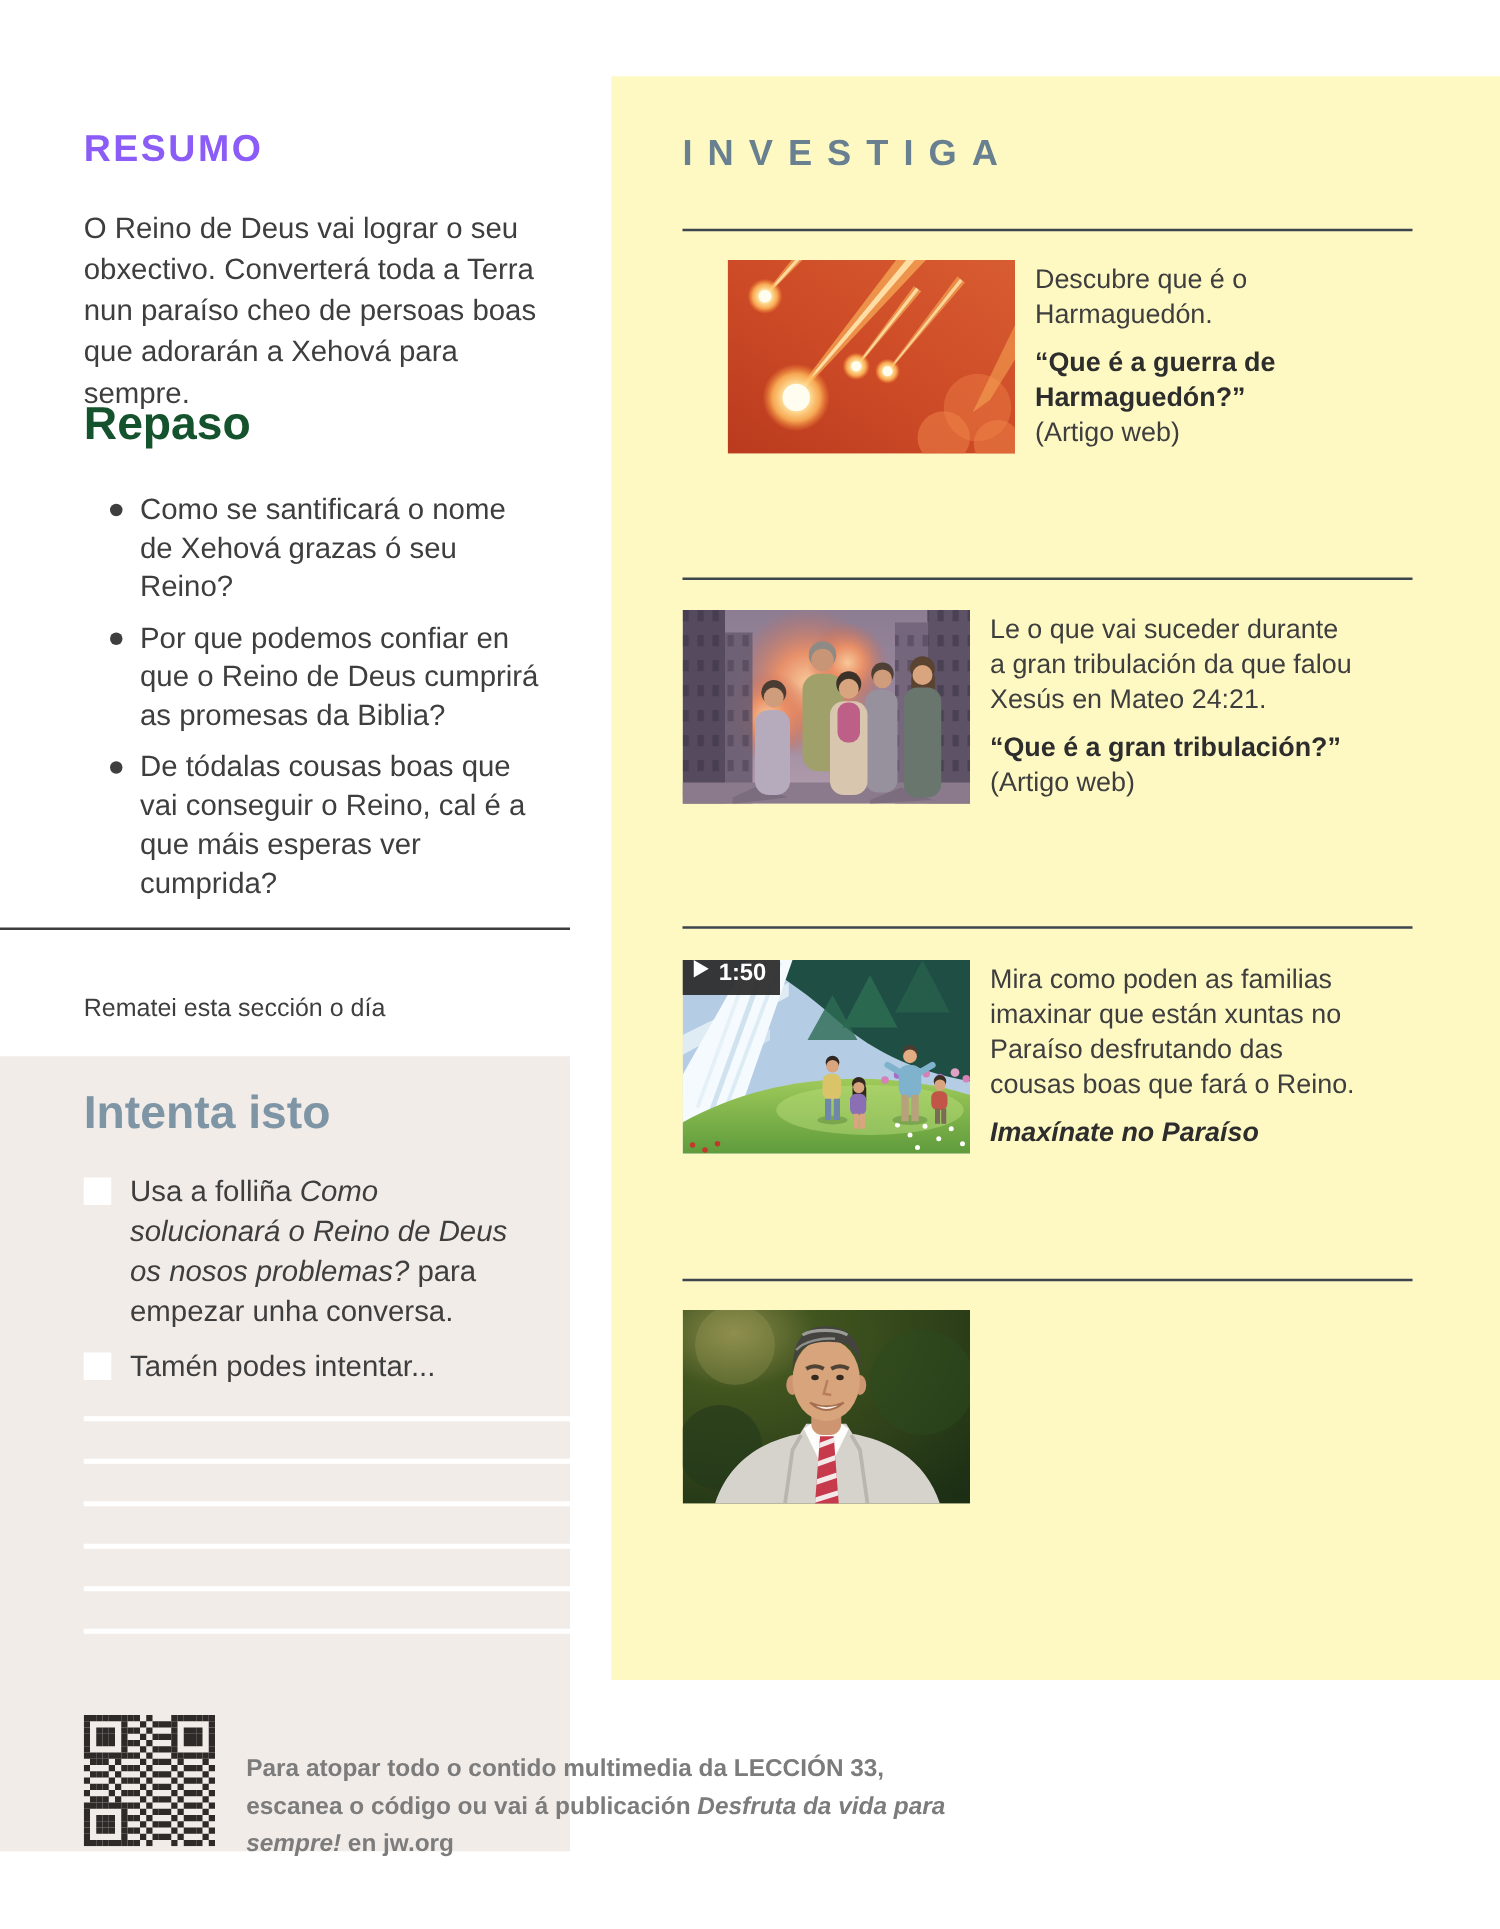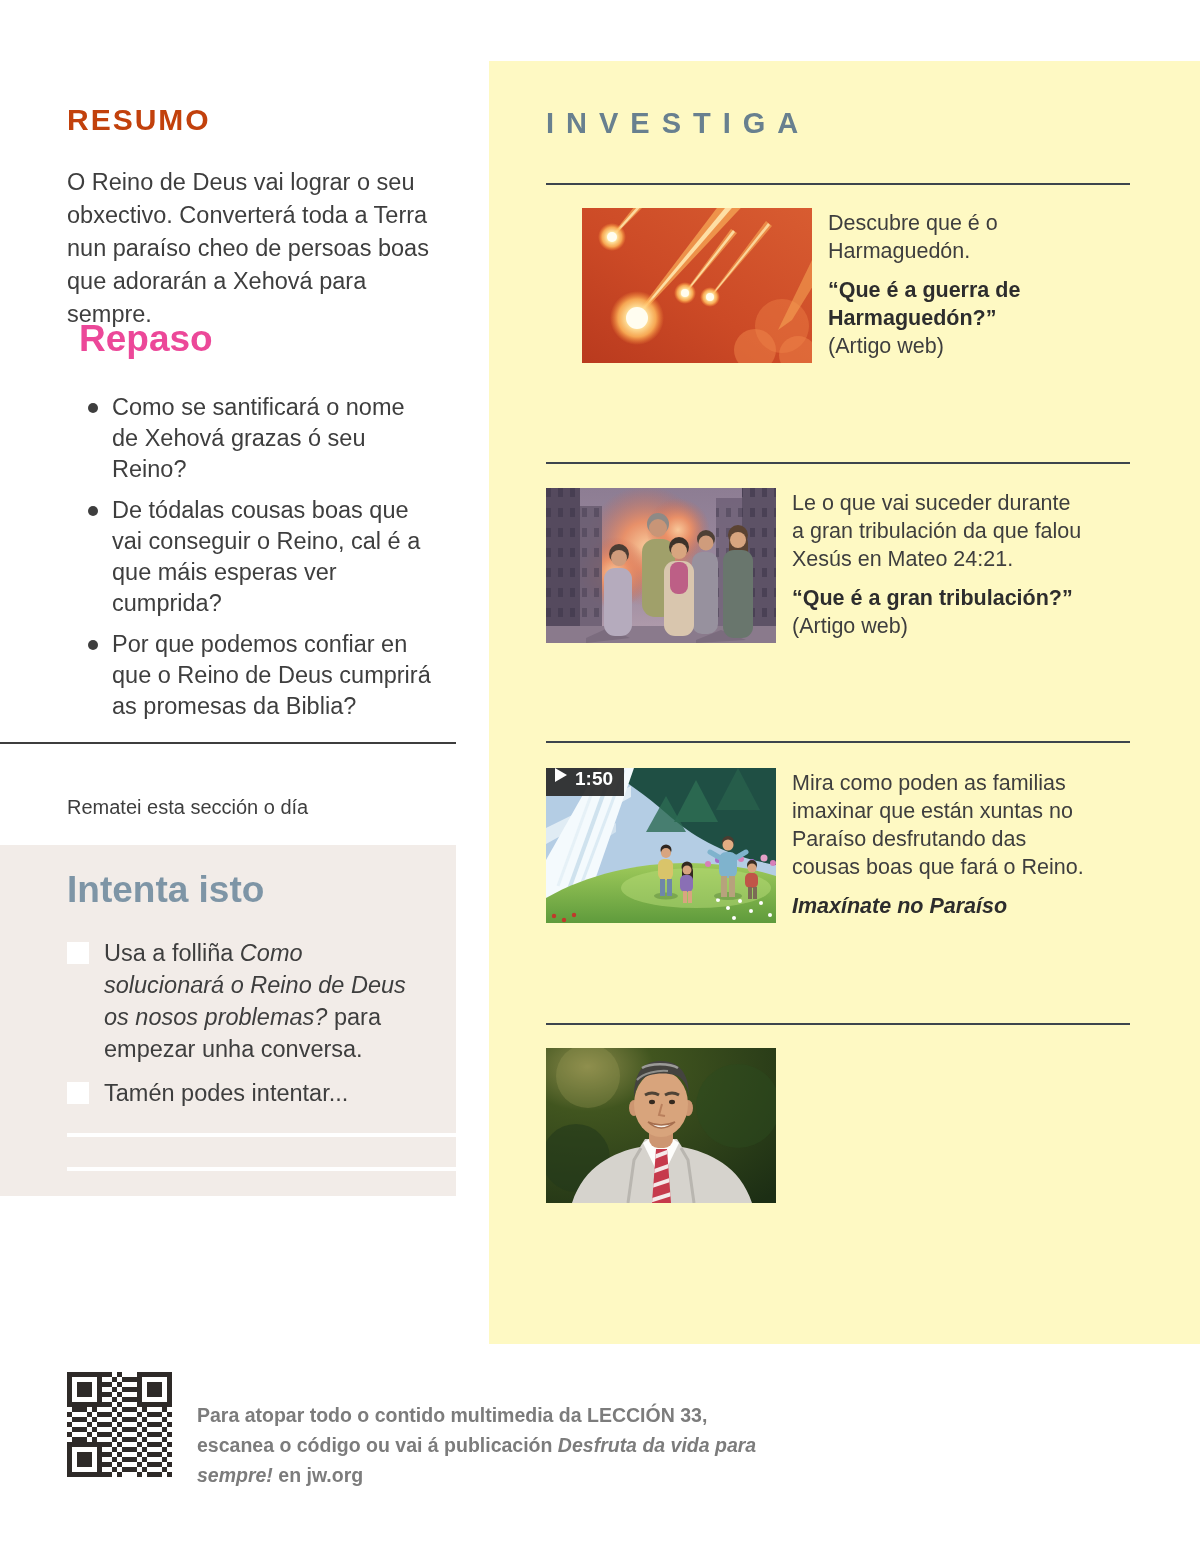--- a/index.html
+++ b/index.html
@@ -1,29 +1,29 @@
 <!DOCTYPE html>
 <html lang="gl"><head>
 <meta charset="utf-8">
 <style>
   * { margin:0; padding:0; box-sizing:border-box; }
   body { font-family:"Liberation Sans", sans-serif; background:#ffffff; }
   .page { position:relative; width:1200px; height:1543px; background:#fff; overflow:hidden; color:#3e3e3e; }
 
   
-  .resumo-title { position:absolute; left:67px; top:103px; font-size:30px; font-weight:bold; letter-spacing:2px; color:#c2410c; }
+  .resumo-title { position:absolute; left:67px; top:103px; font-size:30px; font-weight:bold; letter-spacing:2px; color:#8b5cf6; }
   .resumo-body { position:absolute; left:67px; top:166px; width:385px; font-size:23.5px; line-height:33px; }
-  .repaso-title { position:absolute; left:67px; top:318px; font-size:37px; font-weight:bold; color:#ec4899;margin-left:12px; }
+  .repaso-title { position:absolute; left:67px; top:318px; font-size:37px; font-weight:bold; color:#14532d; }
   .repaso-list { position:absolute; left:67px; top:392px; width:365px; list-style:none; }
   .repaso-list li { position:relative; padding-left:45px; font-size:23.5px; line-height:31px; margin-bottom:10px; }
   .repaso-list li .bullet-dot { position:absolute; left:21px; top:11px; width:10px; height:10px; border-radius:50%; background:#3e3e3e; }
   .left-rule { position:absolute; left:0; top:742px; width:456px; height:0; border:none; border-top:2px solid #3d3d3d; }
   .completion-note { position:absolute; left:67px; top:796px; font-size:20px; }
 
-  .intenta-box { position:absolute; left:0; top:845px; width:456px; height:351px; background:#f2ece8; }
+  .intenta-box { position:absolute; left:0; top:845px; width:456px; height:636px; background:#f2ece8; }
   .intenta-title { position:absolute; left:67px; top:24px; font-size:37px; font-weight:bold; color:#7e95a6; }
   .check-item { position:absolute; left:67px; display:flex; gap:15px; }
   .check-item .checkbox { flex:0 0 22px; width:22px; height:22px; background:#ffffff; margin-top:5px; }
   .check-item p { font-size:23.5px; line-height:32px; width:320px; }
   .check-1 { top:92px; }
   .check-2 { top:232px; }
   .write-lines { position:absolute; left:67px; top:288px; width:389px; }
   .wline { height:4px; background:#ffffff; margin-bottom:30px; }
 
   
@@ -51,22 +51,22 @@
 <body>
 
 <div class="page">
 
   <h2 class="resumo-title">RESUMO</h2>
   <p class="resumo-body">O Reino de Deus vai lograr o seu obxectivo. Converterá toda a Terra nun paraíso cheo de persoas boas que adorarán a Xehová para sempre.</p>
 
   <h2 class="repaso-title">Repaso</h2>
   <ul class="repaso-list">
     <li><span class="bullet-dot"></span><span>Como se santificará o nome de Xehová grazas ó seu Reino?</span></li>
+    <li><span class="bullet-dot"></span><span>Por que podemos confiar en que o Reino de Deus cumprirá as promesas da Biblia?</span></li>
     <li><span class="bullet-dot"></span><span>De tódalas cousas boas que vai conseguir o Reino, cal é a que máis esperas ver cumprida?</span></li>
-    <li><span class="bullet-dot"></span><span>Por que podemos confiar en que o Reino de Deus cumprirá as promesas da Biblia?</span></li>
   </ul>
 
   <hr class="left-rule">
   <p class="completion-note">Rematei esta sección o día</p>
 
   <section class="intenta-box">
     <h2 class="intenta-title">Intenta isto</h2>
     <div class="check-item check-2">
       <span class="checkbox"></span>
       <p>Tamén podes intentar...</p>

